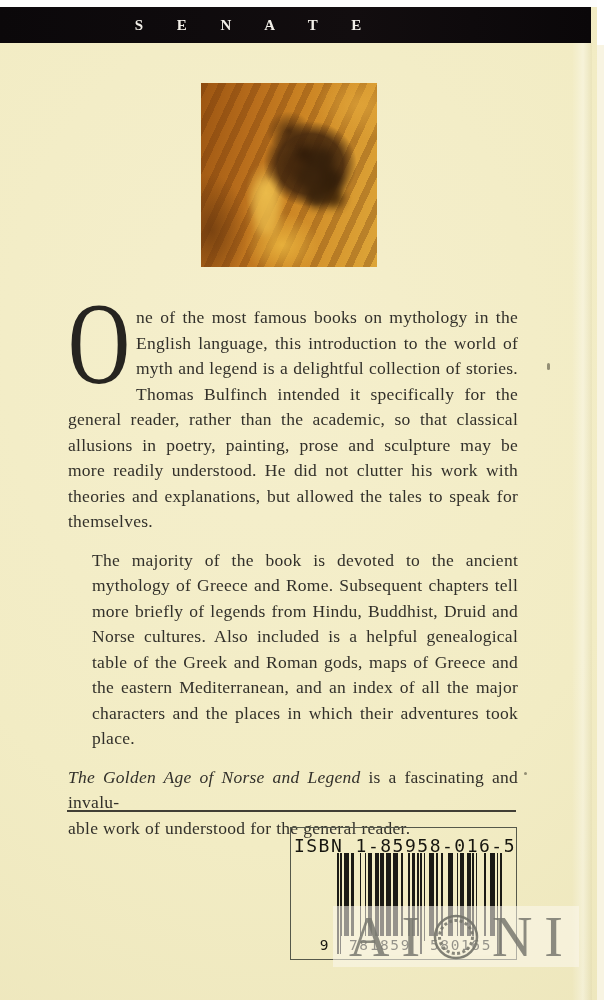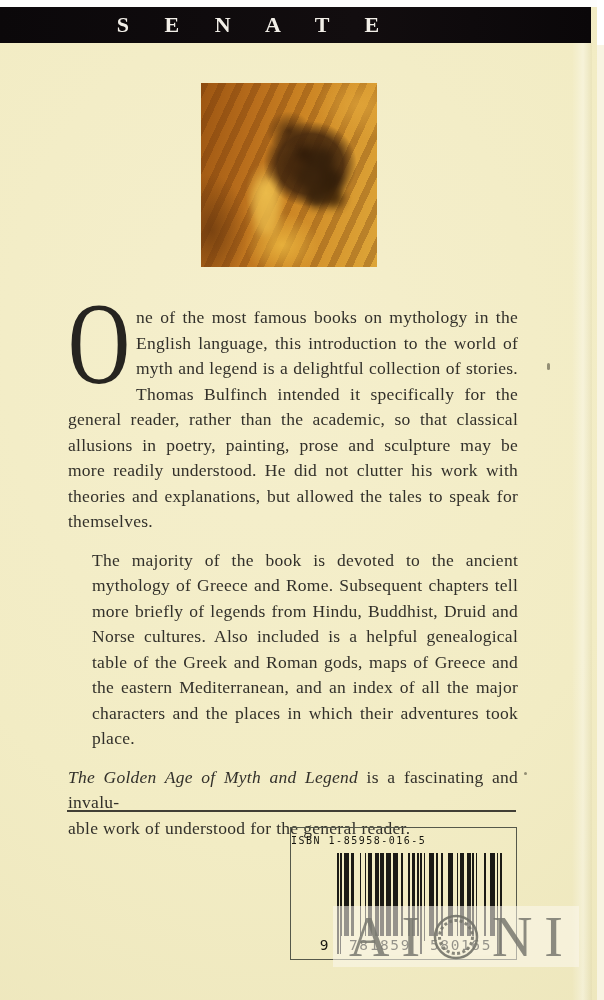--- a/index.html
+++ b/index.html
@@ -25,21 +25,21 @@
   .top-white-strip{
     position:absolute;left:0;top:0;width:604px;height:7px;background:#fdfdfc;
   }
   
   .publisher-band{
     position:absolute;left:0;top:7px;width:591px;height:36px;
     background:linear-gradient(to right,#0b080a 0%,#120d0f 60%,#0a0709 100%);
   }
   .publisher-band .label{
     position:absolute;left:248px;top:50%;transform:translate(-50%,-50%);
-    color:#f2efe8;font-weight:bold;font-size:22px;letter-spacing:15px;
+    color:#f2efe8;font-weight:bold;font-size:15px;letter-spacing:15px;
     font-family:"Liberation Serif", serif;white-space:nowrap;padding-left:15px;
   }
   
   .painting{
     position:absolute;left:201px;top:83px;width:176px;height:184px;
     background:
       radial-gradient(60px 55px at 62% 44%, rgba(48,27,10,0.95) 0%, rgba(66,38,14,0.85) 55%, rgba(66,38,14,0) 78%),
       radial-gradient(30px 26px at 50% 26%, rgba(60,34,12,0.8) 0%, rgba(60,34,12,0) 75%),
       radial-gradient(26px 40px at 37% 60%, rgba(238,192,78,0.9) 0%, rgba(238,192,78,0) 80%),
       radial-gradient(46px 40px at 46% 88%, rgba(235,183,64,0.85) 0%, rgba(235,183,64,0) 80%),
@@ -81,22 +81,22 @@
   
   .rule{
     position:absolute;left:67px;top:810px;width:449px;height:2px;background:#413f35;
   }
   
   .barcode-box{
     position:absolute;left:290px;top:827px;width:227px;height:133px;
     border:1px solid #55584a;box-sizing:border-box;
   }
   .isbn-label{
-    position:absolute;left:0;top:7px;width:100%;text-align:left;
-    font-family:"DejaVu Sans Mono", monospace;font-size:10px;letter-spacing:1.5px;
+    position:absolute;left:0;top:7px;width:100%;text-align:right;
+    font-family:"DejaVu Sans Mono", monospace;font-size:18px;letter-spacing:1.5px;
     color:#16150f;white-space:nowrap;
   }
   .bars{
     position:absolute;left:46px;top:25px;height:101px;font-size:0;white-space:nowrap;
   }
   .bars .module{display:inline-block;width:1.74px;height:88px;vertical-align:top;}
   .bars .module.bar{background:#1b1a15;}
   .bars .module.bar.guard{height:101px;}
   .digit-chip{
     position:absolute;top:108px;height:19px;line-height:19px;
@@ -140,21 +140,21 @@
   </div>
 
   <div class="blurb">
     <div class="para">
       <span class="dropcap-box"><span class="glyph">O</span></span><span>ne of the most famous books on mythology in the English language, this introduction to the world of myth and legend is a delightful collection of stories. Thomas Bulfinch intended it specifically for the general reader, rather than the academic, so that classical allusions in poetry, painting, prose and sculpture may be more readily understood. He did not clutter his work with theories and explanations, but allowed the tales to speak for themselves.</span>
     </div>
     <div class="para">
       <span>The majority of the book is devoted to the ancient mythology of Greece and Rome. Subsequent chapters tell more briefly of legends from Hindu, Buddhist, Druid and Norse cultures. Also included is a helpful genealogical table of the Greek and Roman gods, maps of Greece and the eastern Mediterranean, and an index of all the major characters and the places in which their adventures took place.</span>
     </div>
     <div class="p3">
-      <div class="line1"><span class="italic">The Golden Age of Myth and Legend</span><span> is a fascinating and invalu-</span></div>
+      <div class="line1"><span class="italic">The Golden Age of Norse and Legend</span><span> is a fascinating and invalu-</span></div>
       <div class="line2">able work of understood for the general reader.</div>
     </div>
   </div>
 
   <div class="rule"></div>
 
   <div class="barcode-box">
     <div class="isbn-label">ISBN 1-85958-016-5</div>
     <div class="bars"><span class="module bar guard"></span><span class="module guard"></span><span class="module bar guard"></span><span class="module"></span><span class="module bar"></span><span class="module bar"></span><span class="module bar"></span><span class="module"></span><span class="module bar"></span><span class="module bar"></span><span class="module"></span><span class="module"></span><span class="module"></span><span class="module bar"></span><span class="module"></span><span class="module"></span><span class="module bar"></span><span class="module"></span><span class="module bar"></span><span class="module bar"></span><span class="module"></span><span class="module"></span><span class="module bar"></span><span class="module bar"></span><span class="module"></span><span class="module bar"></span><span class="module bar"></span><span class="module"></span><span class="module bar"></span><span class="module bar"></span><span class="module bar"></span><span class="module"></span><span class="module bar"></span><span class="module bar"></span><span class="module bar"></span><span class="module"></span><span class="module"></span><span class="module bar"></span><span class="module"></span><span class="module"></span><span class="module"></span><span class="module bar"></span><span class="module"></span><span class="module bar"></span><span class="module bar"></span><span class="module guard"></span><span class="module bar guard"></span><span class="module guard"></span><span class="module bar guard"></span><span class="module guard"></span><span class="module bar"></span><span class="module"></span><span class="module"></span><span class="module bar"></span><span class="module bar"></span><span class="module bar"></span><span class="module"></span><span class="module bar"></span><span class="module"></span><span class="module"></span><span class="module bar"></span><span class="module"></span><span class="module"></span><span class="module"></span><span class="module bar"></span><span class="module bar"></span><span class="module bar"></span><span class="module"></span><span class="module"></span><span class="module bar"></span><span class="module"></span><span class="module bar"></span><span class="module bar"></span><span class="module"></span><span class="module"></span><span class="module bar"></span><span class="module bar"></span><span class="module"></span><span class="module bar"></span><span class="module"></span><span class="module bar"></span><span class="module"></span><span class="module"></span><span class="module"></span><span class="module"></span><span class="module bar"></span><span class="module"></span><span class="module"></span><span class="module bar"></span><span class="module bar"></span><span class="module bar"></span><span class="module"></span><span class="module bar guard"></span><span class="module guard"></span><span class="module bar guard"></span></div>
     <div class="digit-chip chip-lead">9</div>

